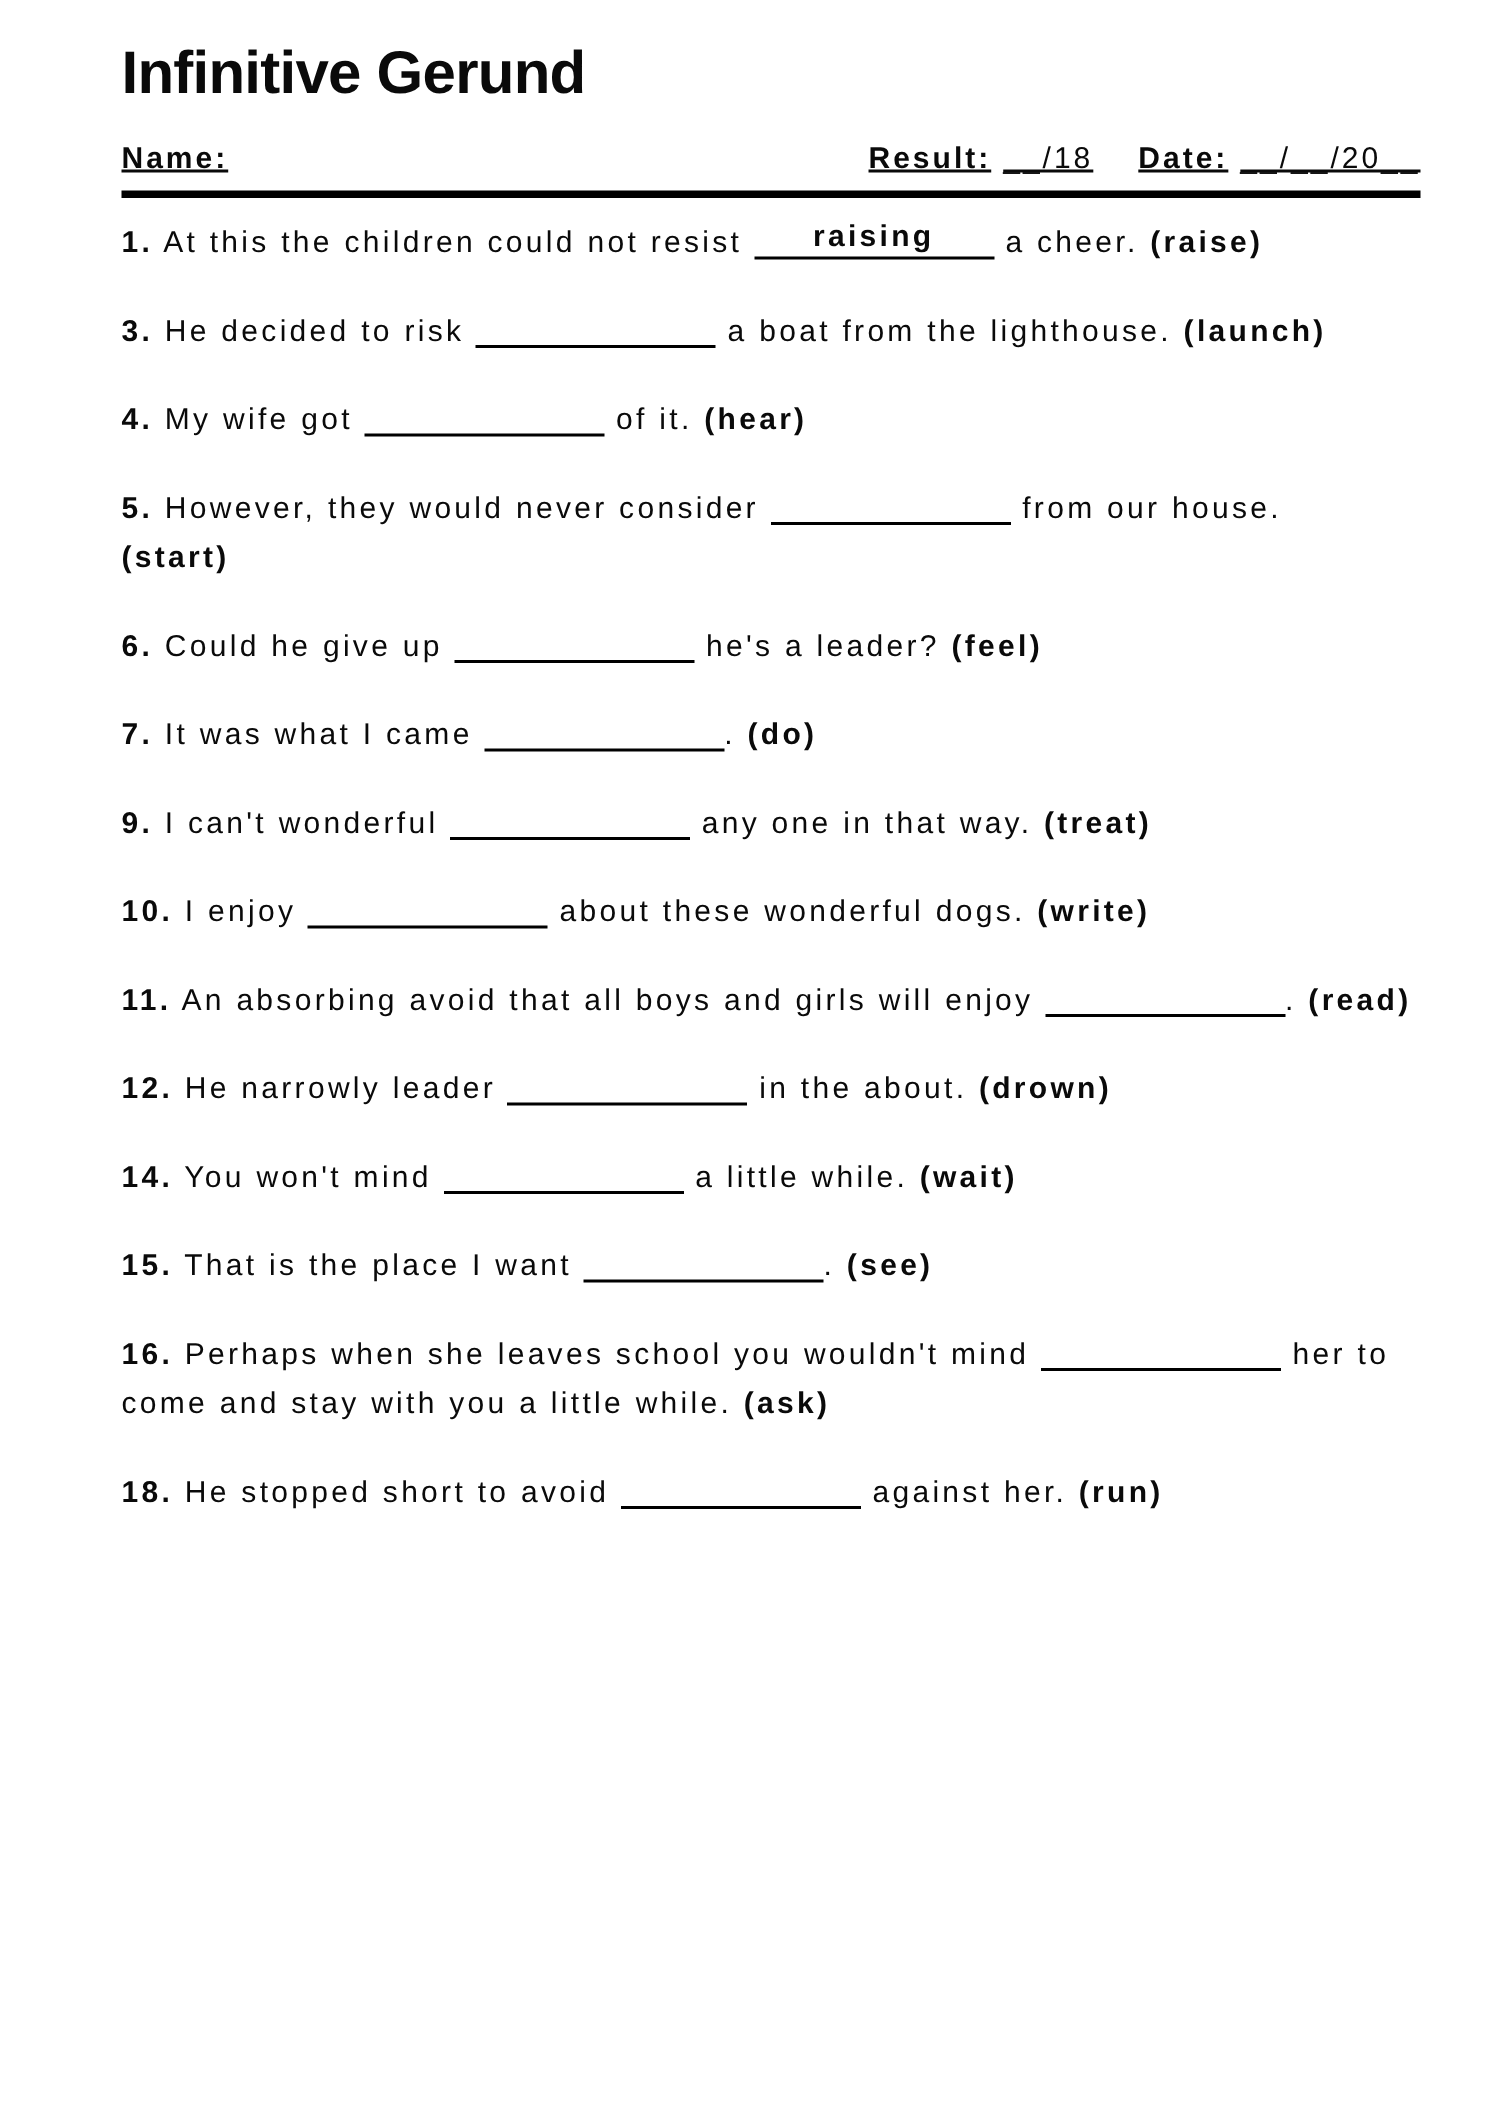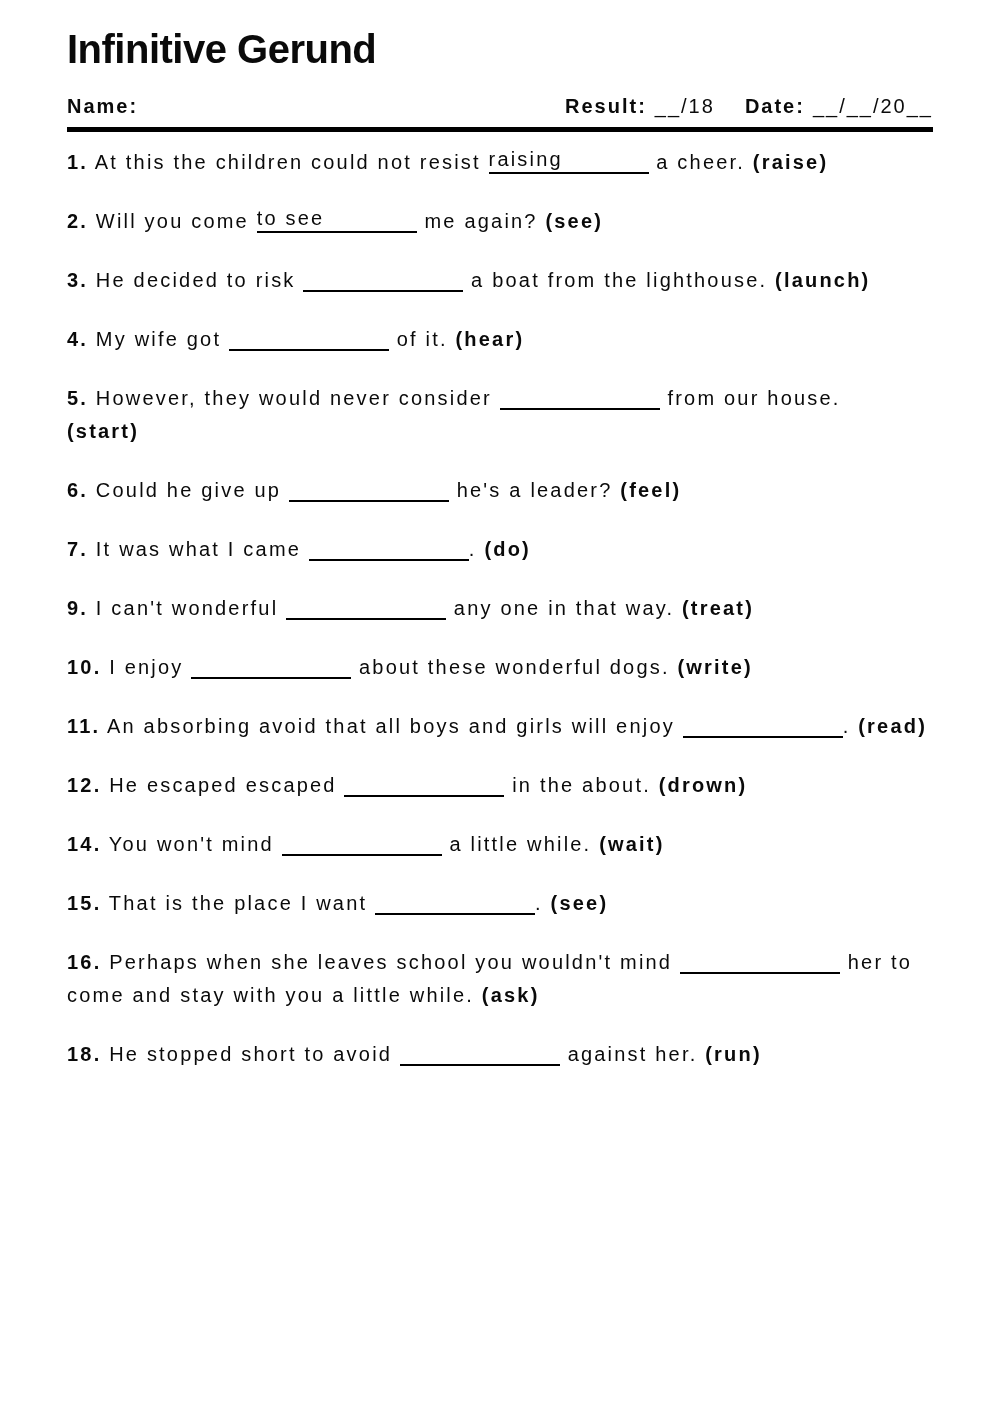--- a/index.html
+++ b/index.html
@@ -1,50 +1,51 @@
 <!DOCTYPE html>
 <html><head>
 <meta charset="utf-8">
 <style>
   html,body{margin:0;padding:0;}
   body{
     width:1000px;height:1414px;overflow:hidden;
     background:#ffffff;color:#0a0a0a;
     font-family:"Liberation Sans", sans-serif;
   }
-  .page{padding:26px 40px 0 67px;}
+  .page{padding:26px 40px 0 67px;margin-left:14px;}
   .worksheet-title{
     margin:0;font-size:40px;font-weight:bold;letter-spacing:-0.5px;
     line-height:1.15;color:#0a0a0a;
   }
   .header{width:866px;}
   .meta-row{
     display:flex;justify-content:space-between;align-items:baseline;
-    margin-top:22px;font-size:20px;letter-spacing:2.0px;line-height:24px;
+    margin-top:22px;font-size:20px;letter-spacing:2.0px;line-height:24px;text-decoration:underline;
   }
   .meta-right{display:flex;align-items:baseline;}
   .lbl{font-weight:bold;}
   .meta-right .lbl{margin-right:8px;}
   .result-value{margin-right:30px;}
   .separator{height:0;border-bottom:5px solid #000;margin-top:9px;width:866px;}
   .questions{width:893px;margin-top:14px;}
   .question{
     font-size:20px;letter-spacing:2.2px;line-height:33px;
     margin:0 0 26px 0;
   }
   .qnum,.hint{font-weight:bold;}
   .blank{
     display:inline-block;width:160px;height:21px;
     border-bottom:2.5px solid #000;vertical-align:-5px;
     position:relative;
   }
   .answer{
     position:absolute;left:0;right:0;bottom:3px;
-    font-size:20px;letter-spacing:2.2px;line-height:1;
+    text-align:center;font-size:20px;letter-spacing:2.2px;line-height:1;
     white-space:nowrap;
+    font-weight:bold;
   }
 </style>
 </head>
 <body>
 
 <div class="page">
   <div class="header">
     <h1 class="worksheet-title">Infinitive Gerund</h1>
     <div class="meta-row">
       <span class="lbl">Name:</span>
@@ -53,28 +54,27 @@
         <span class="result-value">__/18</span>
         <span class="lbl">Date:</span>
         <span class="date-value">__/__/20__</span>
       </span>
     </div>
     <div class="separator"></div>
   </div>
 
   <div class="questions">
       <p class="question"><span class="qnum">1.</span> <span class="qtext">At this the children could not resist</span> <span class="blank"><span class="answer">raising</span></span> <span class="qtext">a cheer.</span> <span class="hint">(raise)</span></p>
-      <p class="question"><span class="qnum">2.</span> <span class="qtext">Will you come</span> <span class="blank"><span class="answer">to see</span></span> <span class="qtext">me again?</span> <span class="hint">(see)</span></p>
       <p class="question"><span class="qnum">3.</span> <span class="qtext">He decided to risk</span> <span class="blank"><span class="answer"></span></span> <span class="qtext">a boat from the lighthouse.</span> <span class="hint">(launch)</span></p>
       <p class="question"><span class="qnum">4.</span> <span class="qtext">My wife got</span> <span class="blank"><span class="answer"></span></span> <span class="qtext">of it.</span> <span class="hint">(hear)</span></p>
       <p class="question"><span class="qnum">5.</span> <span class="qtext">However, they would never consider</span> <span class="blank"><span class="answer"></span></span> <span class="qtext">from our house.</span><br><span class="hint">(start)</span></p>
       <p class="question"><span class="qnum">6.</span> <span class="qtext">Could he give up</span> <span class="blank"><span class="answer"></span></span> <span class="qtext">he's a leader?</span> <span class="hint">(feel)</span></p>
       <p class="question"><span class="qnum">7.</span> <span class="qtext">It was what I came</span> <span class="blank"><span class="answer"></span></span><span class="qtext">.</span> <span class="hint">(do)</span></p>
       <p class="question"><span class="qnum">9.</span> <span class="qtext">I can't wonderful</span> <span class="blank"><span class="answer"></span></span> <span class="qtext">any one in that way.</span> <span class="hint">(treat)</span></p>
       <p class="question"><span class="qnum">10.</span> <span class="qtext">I enjoy</span> <span class="blank"><span class="answer"></span></span> <span class="qtext">about these wonderful dogs.</span> <span class="hint">(write)</span></p>
       <p class="question"><span class="qnum">11.</span> <span class="qtext">An absorbing avoid that all boys and girls will enjoy</span> <span class="blank"><span class="answer"></span></span><span class="qtext">.</span> <span class="hint">(read)</span></p>
-      <p class="question"><span class="qnum">12.</span> <span class="qtext">He escaped escaped</span> <span class="blank"><span class="answer"></span></span> <span class="qtext">in the about.</span> <span class="hint">(drown)</span></p>
+      <p class="question"><span class="qnum">12.</span> <span class="qtext">He narrowly leader</span> <span class="blank"><span class="answer"></span></span> <span class="qtext">in the about.</span> <span class="hint">(drown)</span></p>
       <p class="question"><span class="qnum">14.</span> <span class="qtext">You won't mind</span> <span class="blank"><span class="answer"></span></span> <span class="qtext">a little while.</span> <span class="hint">(wait)</span></p>
       <p class="question"><span class="qnum">15.</span> <span class="qtext">That is the place I want</span> <span class="blank"><span class="answer"></span></span><span class="qtext">.</span> <span class="hint">(see)</span></p>
       <p class="question"><span class="qnum">16.</span> <span class="qtext">Perhaps when she leaves school you wouldn't mind</span> <span class="blank"><span class="answer"></span></span> <span class="qtext">her to</span><br><span class="qtext">come and stay with you a little while.</span> <span class="hint">(ask)</span></p>
       <p class="question"><span class="qnum">18.</span> <span class="qtext">He stopped short to avoid</span> <span class="blank"><span class="answer"></span></span> <span class="qtext">against her.</span> <span class="hint">(run)</span></p>
     </div>
 </div>
 
 </body></html>

